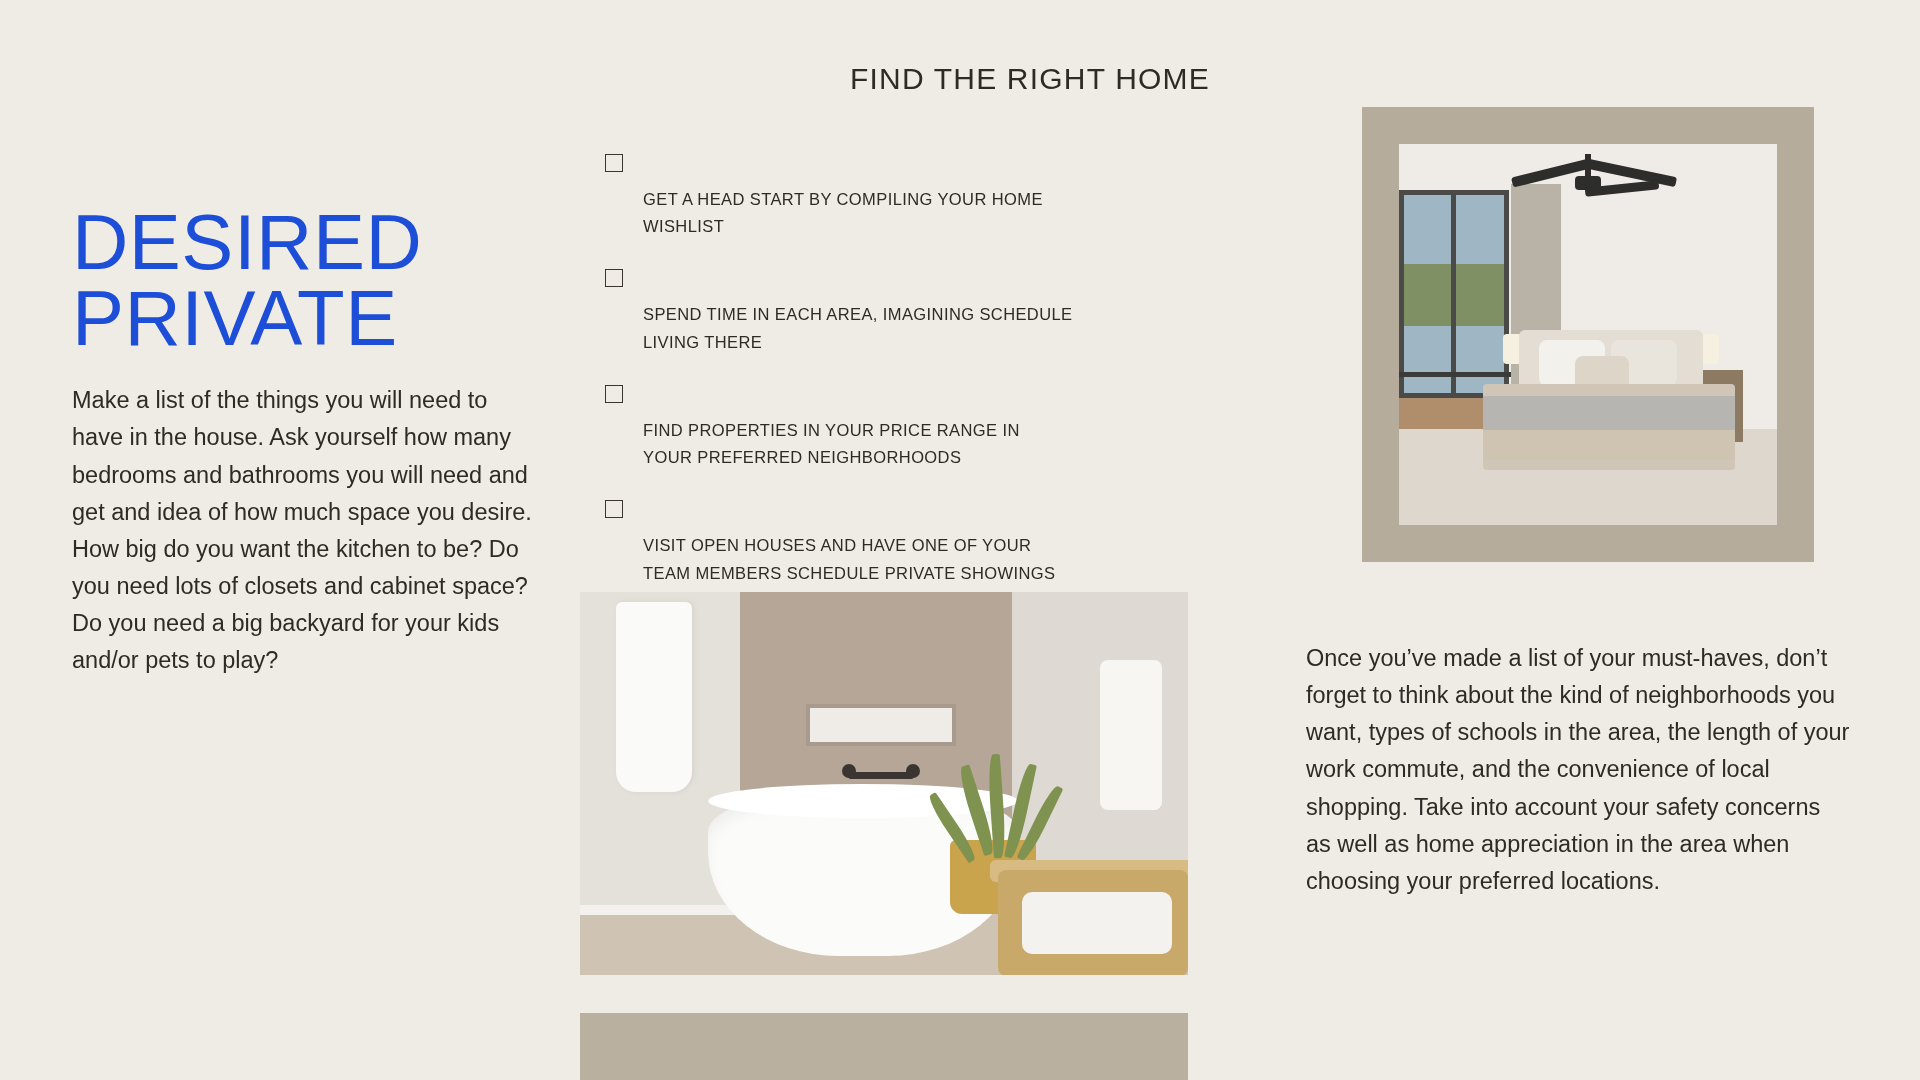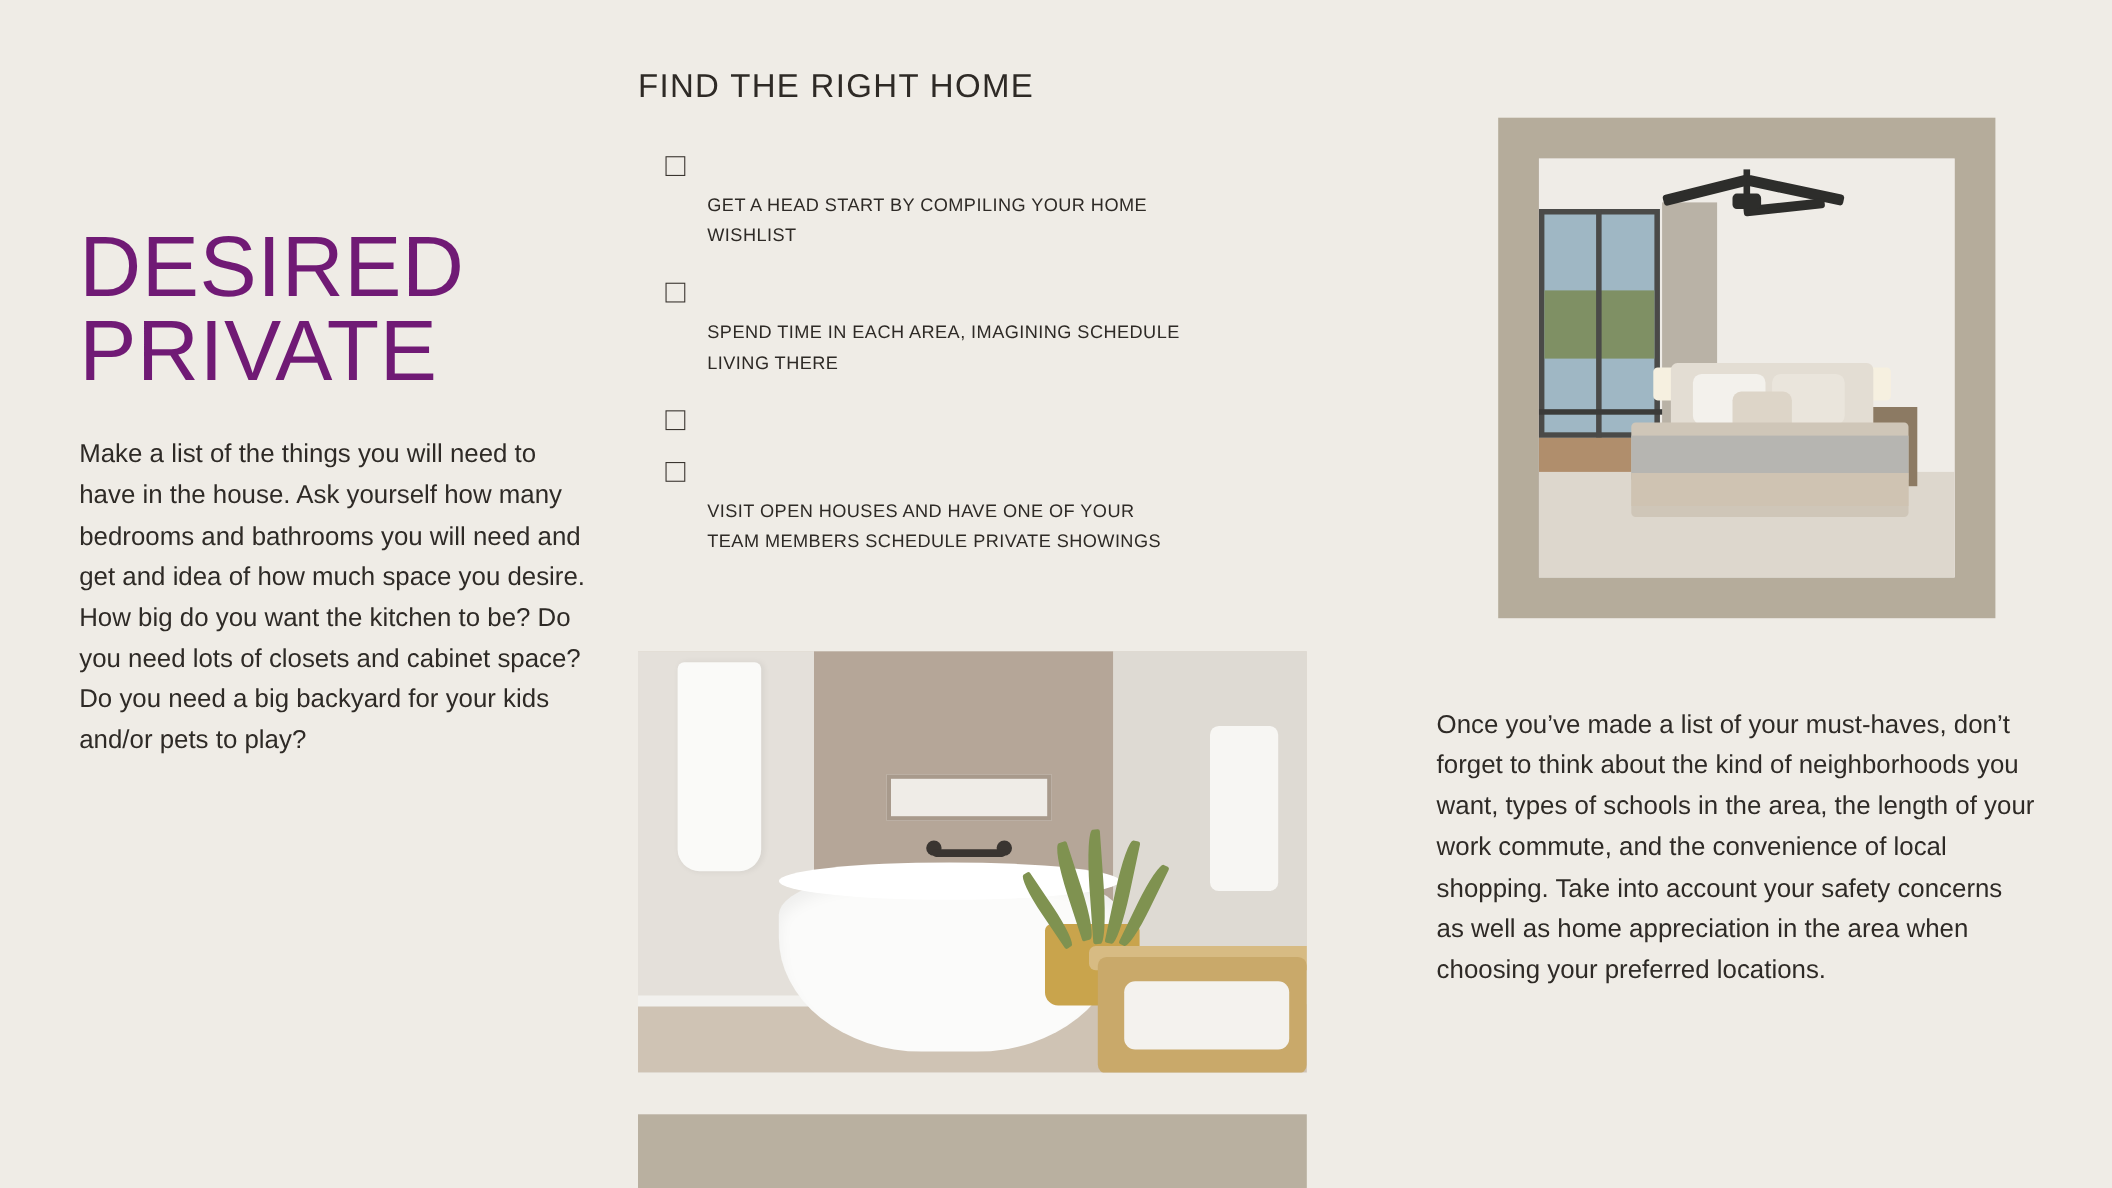--- a/index.html
+++ b/index.html
@@ -29,22 +29,22 @@
     left: 72px;
     top: 205px;
     width: 470px;
   }
 
   .headline {
     font-size: 78px;
     line-height: 0.97;
     letter-spacing: 0.5px;
     font-weight: 400;
-    color: #701a75;
-    margin-bottom: 38px;
+    color: #1d4ed8;
+    margin-bottom: 26px;
   }
 
   .headline-line { display: block; }
 
   .body-text {
     font-size: 23.5px;
     line-height: 1.58;
     color: #2e2a26;
     font-weight: 400;
   }
@@ -55,22 +55,22 @@
     left: 580px;
     top: 62px;
     width: 630px;
   }
 
   .mid-title {
     font-size: 30px;
     letter-spacing: 1.2px;
     font-weight: 400;
     color: #2e2a26;
-    text-align: left;
-    margin-bottom: 42px;
+    text-align: right;
+    margin-bottom: 54px;
   }
 
   .checklist {
     list-style: none;
     padding-left: 25px;
   }
 
   .check-item {
     display: flex;
     align-items: flex-start;
@@ -244,20 +244,21 @@
       <li class="check-item">
         <span class="checkbox"></span>
         <span class="check-label">GET A HEAD START BY COMPILING YOUR HOME WISHLIST</span>
       </li>
       <li class="check-item">
         <span class="checkbox"></span>
         <span class="check-label">SPEND TIME IN EACH AREA, IMAGINING SCHEDULE LIVING THERE</span>
       </li>
       <li class="check-item">
         <span class="checkbox"></span>
+        <span class="check-label">FIND PROPERTIES IN YOUR PRICE RANGE IN YOUR PREFERRED NEIGHBORHOODS</span>
       </li>
       <li class="check-item">
         <span class="checkbox"></span>
         <span class="check-label">VISIT OPEN HOUSES AND HAVE ONE OF YOUR TEAM MEMBERS SCHEDULE PRIVATE SHOWINGS</span>
       </li>
     </ul>
   </div>
 
   <div class="img-bath">
     <div class="bath-wall-left"></div>

